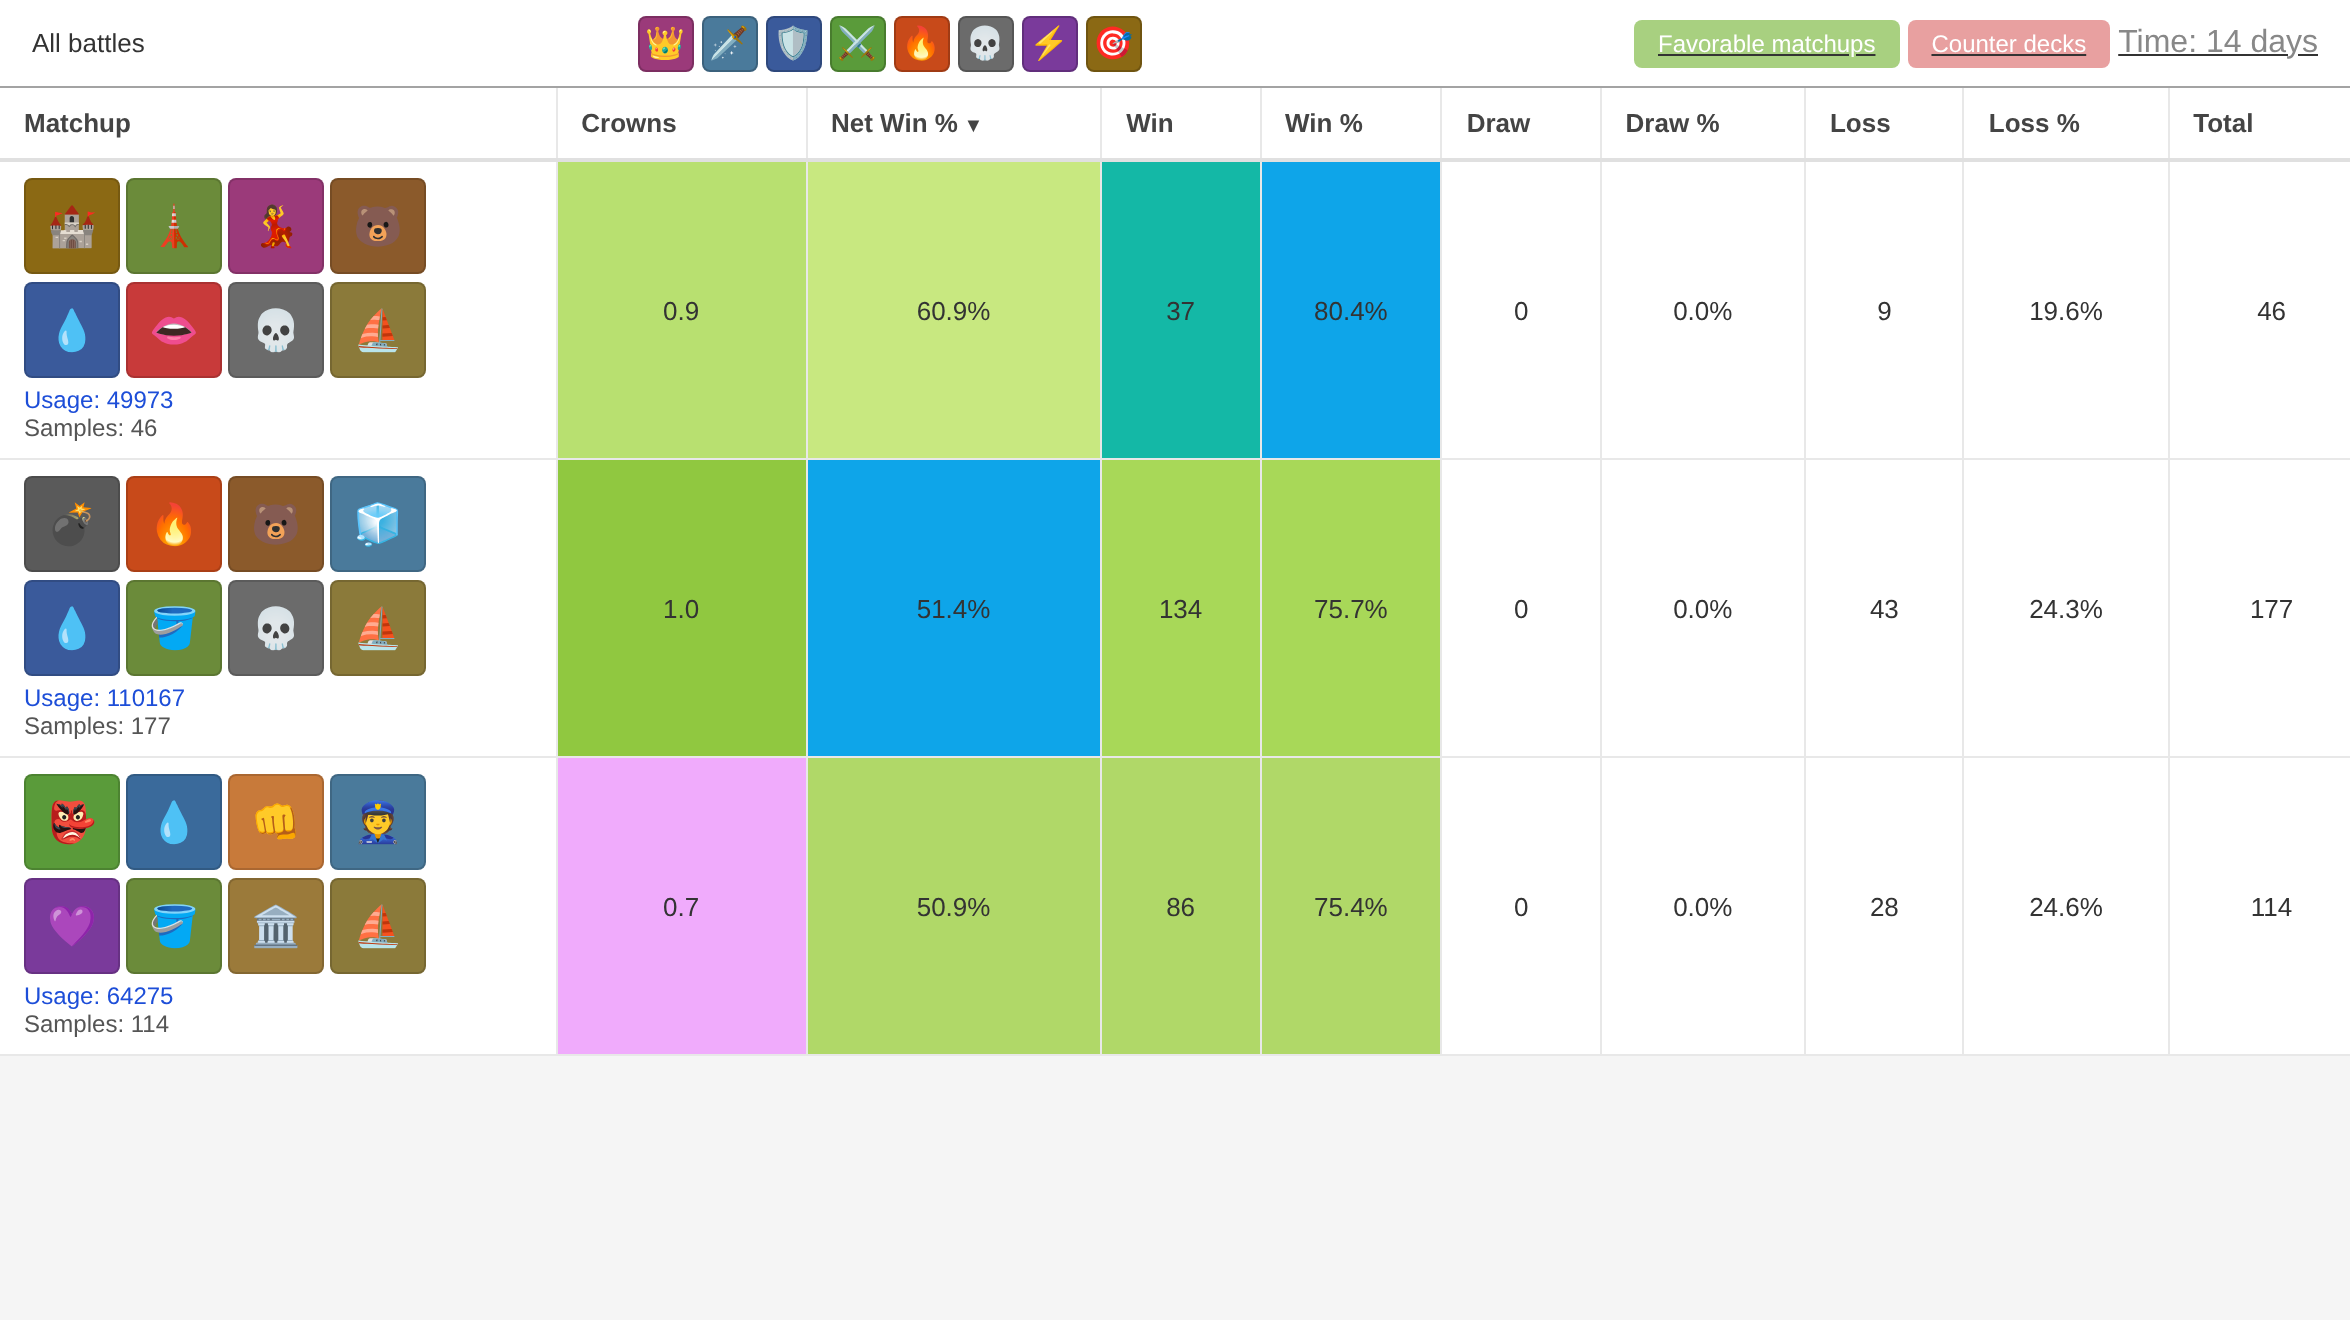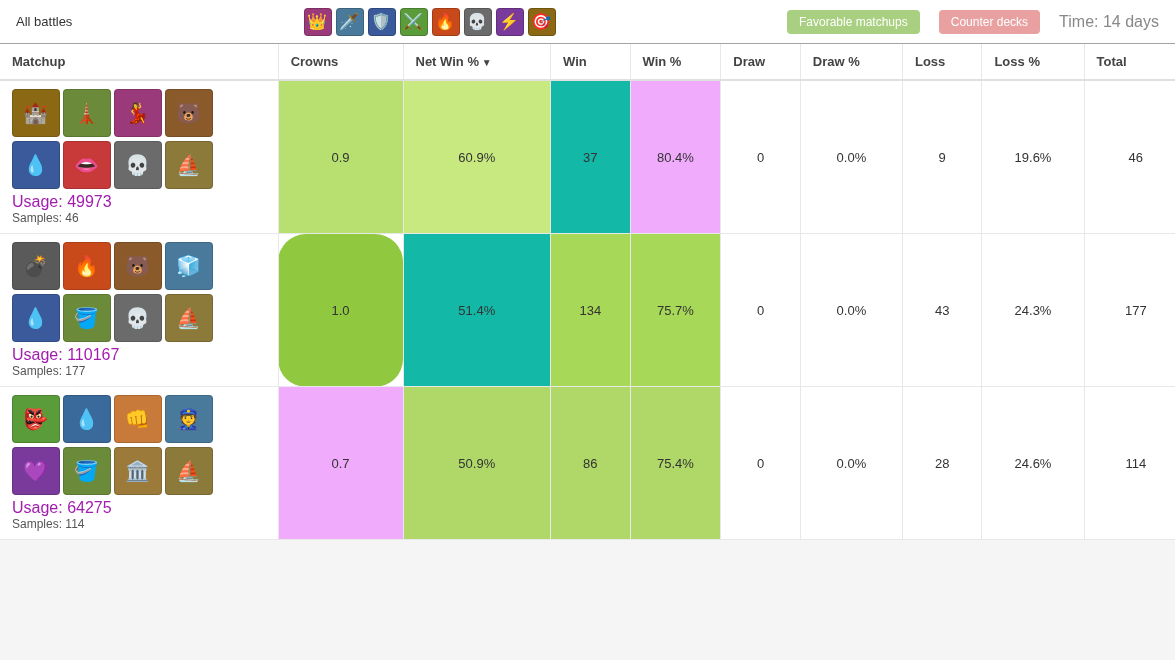--- a/index.html
+++ b/index.html
@@ -28,22 +28,23 @@
       height: 28px;
       border-radius: 4px;
       display: inline-flex;
       align-items: center;
       justify-content: center;
       font-size: 16px;
       border: 1px solid rgba(0,0,0,0.2);
     }
     .top-bar-right {
       display: flex;
-      gap: 19px;
-      align-items: center;
+      gap: 4px;
+      align-items: center;
+      text-decoration: underline;
     }
     .btn-green {
       background: #a8d080;
       color: #fff;
       border: none;
       border-radius: 4px;
       padding: 5px 12px;
       cursor: pointer;
       font-size: 12px;
     }
@@ -99,30 +100,30 @@
     .deck-card {
       width: 48px;
       height: 48px;
       border-radius: 4px;
       display: flex;
       align-items: center;
       justify-content: center;
       font-size: 20px;
       border: 1px solid rgba(0,0,0,0.15);
     }
-    .usage-text { font-size: 16px; color: #a21caf; margin-top: 2px; }
+    .usage-text { font-size: 12px; color: #1d4ed8; margin-top: 2px; }
     .samples-text { font-size: 12px; color: #555; }
 
     .row-bg-1 td.col-crowns { background-color: #b8e070; }
     .row-bg-1 td.col-netwin { background-color: #c8e880; }
     .row-bg-1 td.col-win { background-color: #14b8a6; }
-    .row-bg-1 td.col-winpct { background-color: #f0abfc; }
-
-    .row-bg-2 td.col-crowns { background-color: #90c840; border-radius: 28px; }
-    .row-bg-2 td.col-netwin { background-color: #14b8a6; }
+    .row-bg-1 td.col-winpct { background-color: #0ea5e9; }
+
+    .row-bg-2 td.col-crowns { background-color: #90c840; }
+    .row-bg-2 td.col-netwin { background-color: #0ea5e9; }
     .row-bg-2 td.col-win { background-color: #a8d858; }
     .row-bg-2 td.col-winpct { background-color: #a8d858; }
 
     .row-bg-3 td.col-crowns { background-color: #f0abfc; }
     .row-bg-3 td.col-netwin { background-color: #b0d868; }
     .row-bg-3 td.col-win { background-color: #b0d868; }
     .row-bg-3 td.col-winpct { background-color: #b0d868; }
   </style>
 </head>
 <body>

